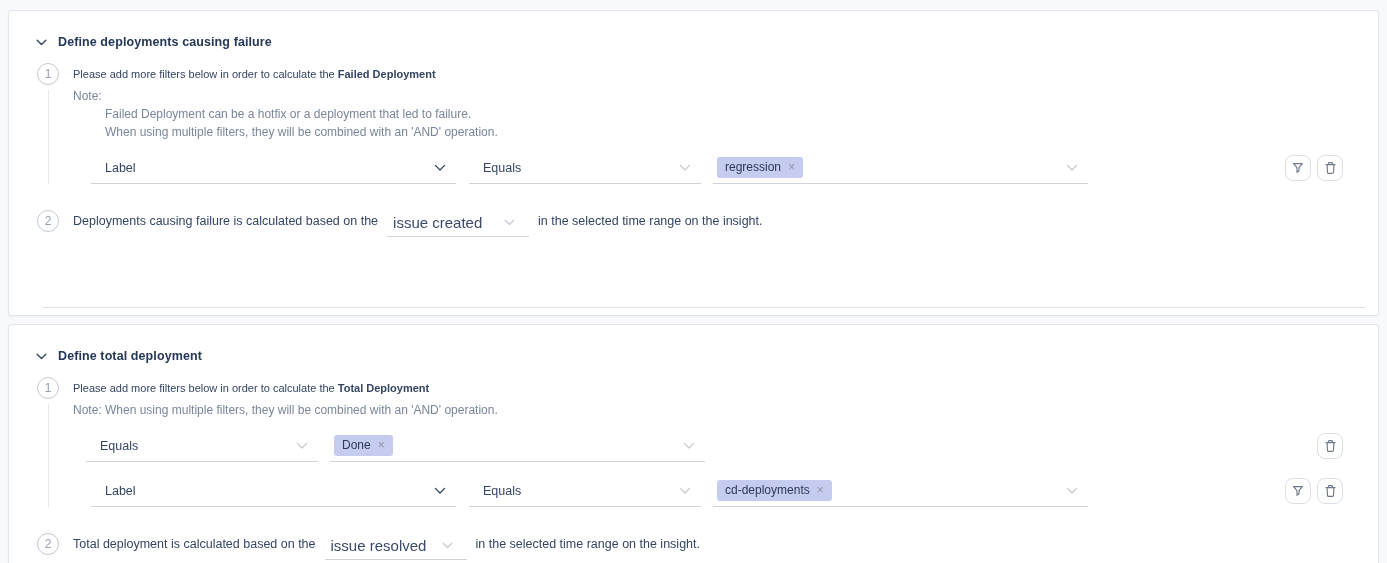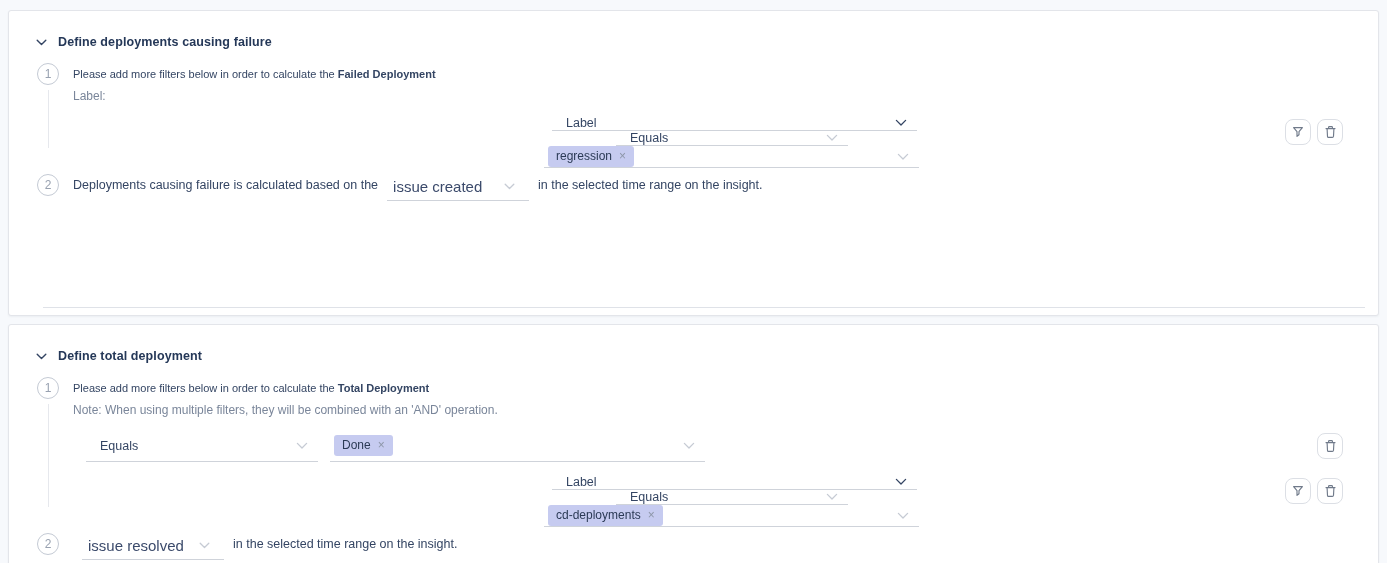--- a/index.html
+++ b/index.html
@@ -27,21 +27,21 @@
           display:flex;align-items:center;justify-content:center;font-size:12px;color:var(--circle-text);flex-shrink:0;}
   .rail-line{width:1px;flex:1;background:var(--rail-line);margin-top:5px;}
   .step-body{flex:1;margin-left:14px;padding-top:3px;min-width:0;}
   .lead{font-size:11px;color:var(--body-text);line-height:16px;}
   .lead b{font-weight:700;}
   .note-label{margin-top:6px;font-size:12px;color:var(--note-text);line-height:17px;}
   .note-lines{padding-left:32px;}
   .note-line{font-size:12px;color:var(--note-text);line-height:17px;margin-top:1px;}
   .filters{margin-top:11px;}
   .filter-row{position:relative;display:flex;align-items:center;height:32px;margin-bottom:13px;}
-  .filter-row:last-child{margin-bottom:0;flex-direction:column;}
+  .filter-row:last-child{margin-bottom:0;}
   .select{display:flex;align-items:center;justify-content:space-between;height:32px;
           border-bottom:1px solid var(--underline);padding:0 10px 0 14px;cursor:pointer;}
   .select-value{font-size:12.5px;color:var(--body-text);white-space:nowrap;}
   .field-select{width:365px;margin-left:18px;}
   .operator-select{width:232px;margin-left:13px;}
   .values-select{width:375px;margin-left:12px;padding-left:4px;}
   .tags{display:flex;gap:6px;align-items:center;}
   .tag{display:inline-flex;align-items:center;gap:7px;background:var(--tag-bg);color:var(--tag-text);
        font-size:12px;padding:3px 8px 4px;border-radius:3px;white-space:nowrap;justify-content:center;}
   .tag-x{color:#8d96a8;font-size:12px;line-height:1;cursor:pointer;}
@@ -72,21 +72,26 @@
 
     <div class="step step-1">
       <div class="rail">
         <div class="circle">
             <span>1</span>
           </div>
         <div class="rail-line"></div>
       </div>
       <div class="step-body">
         <div class="lead"><span>Please add more filters below in order to calculate the </span><b>Failed Deployment</b></div>
-        <div class="note-label">Label:</div>
+        <div class="note-label">Note:</div>
+        <div class="note-lines">
+  <div class="note-line">Failed Deployment can be a hotfix or a deployment that led to failure.</div>
+
+  <div class="note-line">When using multiple filters, they will be combined with an 'AND' operation.</div>
+</div>
         <div class="filters">
   <div class="filter-row">
     <span class="select field-select">
       <span class="select-value">Label</span>
       <span>
         <svg width="12" height="8" viewBox="0 0 12 8" fill="none">
                     <path d="M1.4 1.4 6 6l4.6-4.6" stroke="#344563" stroke-width="1.3" stroke-linecap="round" stroke-linejoin="round"></path>
                   </svg>
       </span>
     </span>
@@ -268,20 +273,21 @@
       </div>
     </div>
 
     <div class="step step-2">
       <div class="rail">
         <div class="circle">
             <span>2</span>
           </div>
       </div>
       <div class="step-body step2-row">
+        <span class="step2-text">Total deployment is calculated based on the</span>
         <span class="inline-select">
           <span class="select-value">issue resolved</span>
           <span>
             <svg width="11" height="7" viewBox="0 0 11 7" fill="none">
                 <path d="M1.2 1.2 5.5 5.5 9.8 1.2" stroke="#c6cbd4" stroke-width="1.3" stroke-linecap="round" stroke-linejoin="round"></path>
               </svg>
           </span>
         </span>
         <span class="step2-text">in the selected time range on the insight.</span>
       </div>

